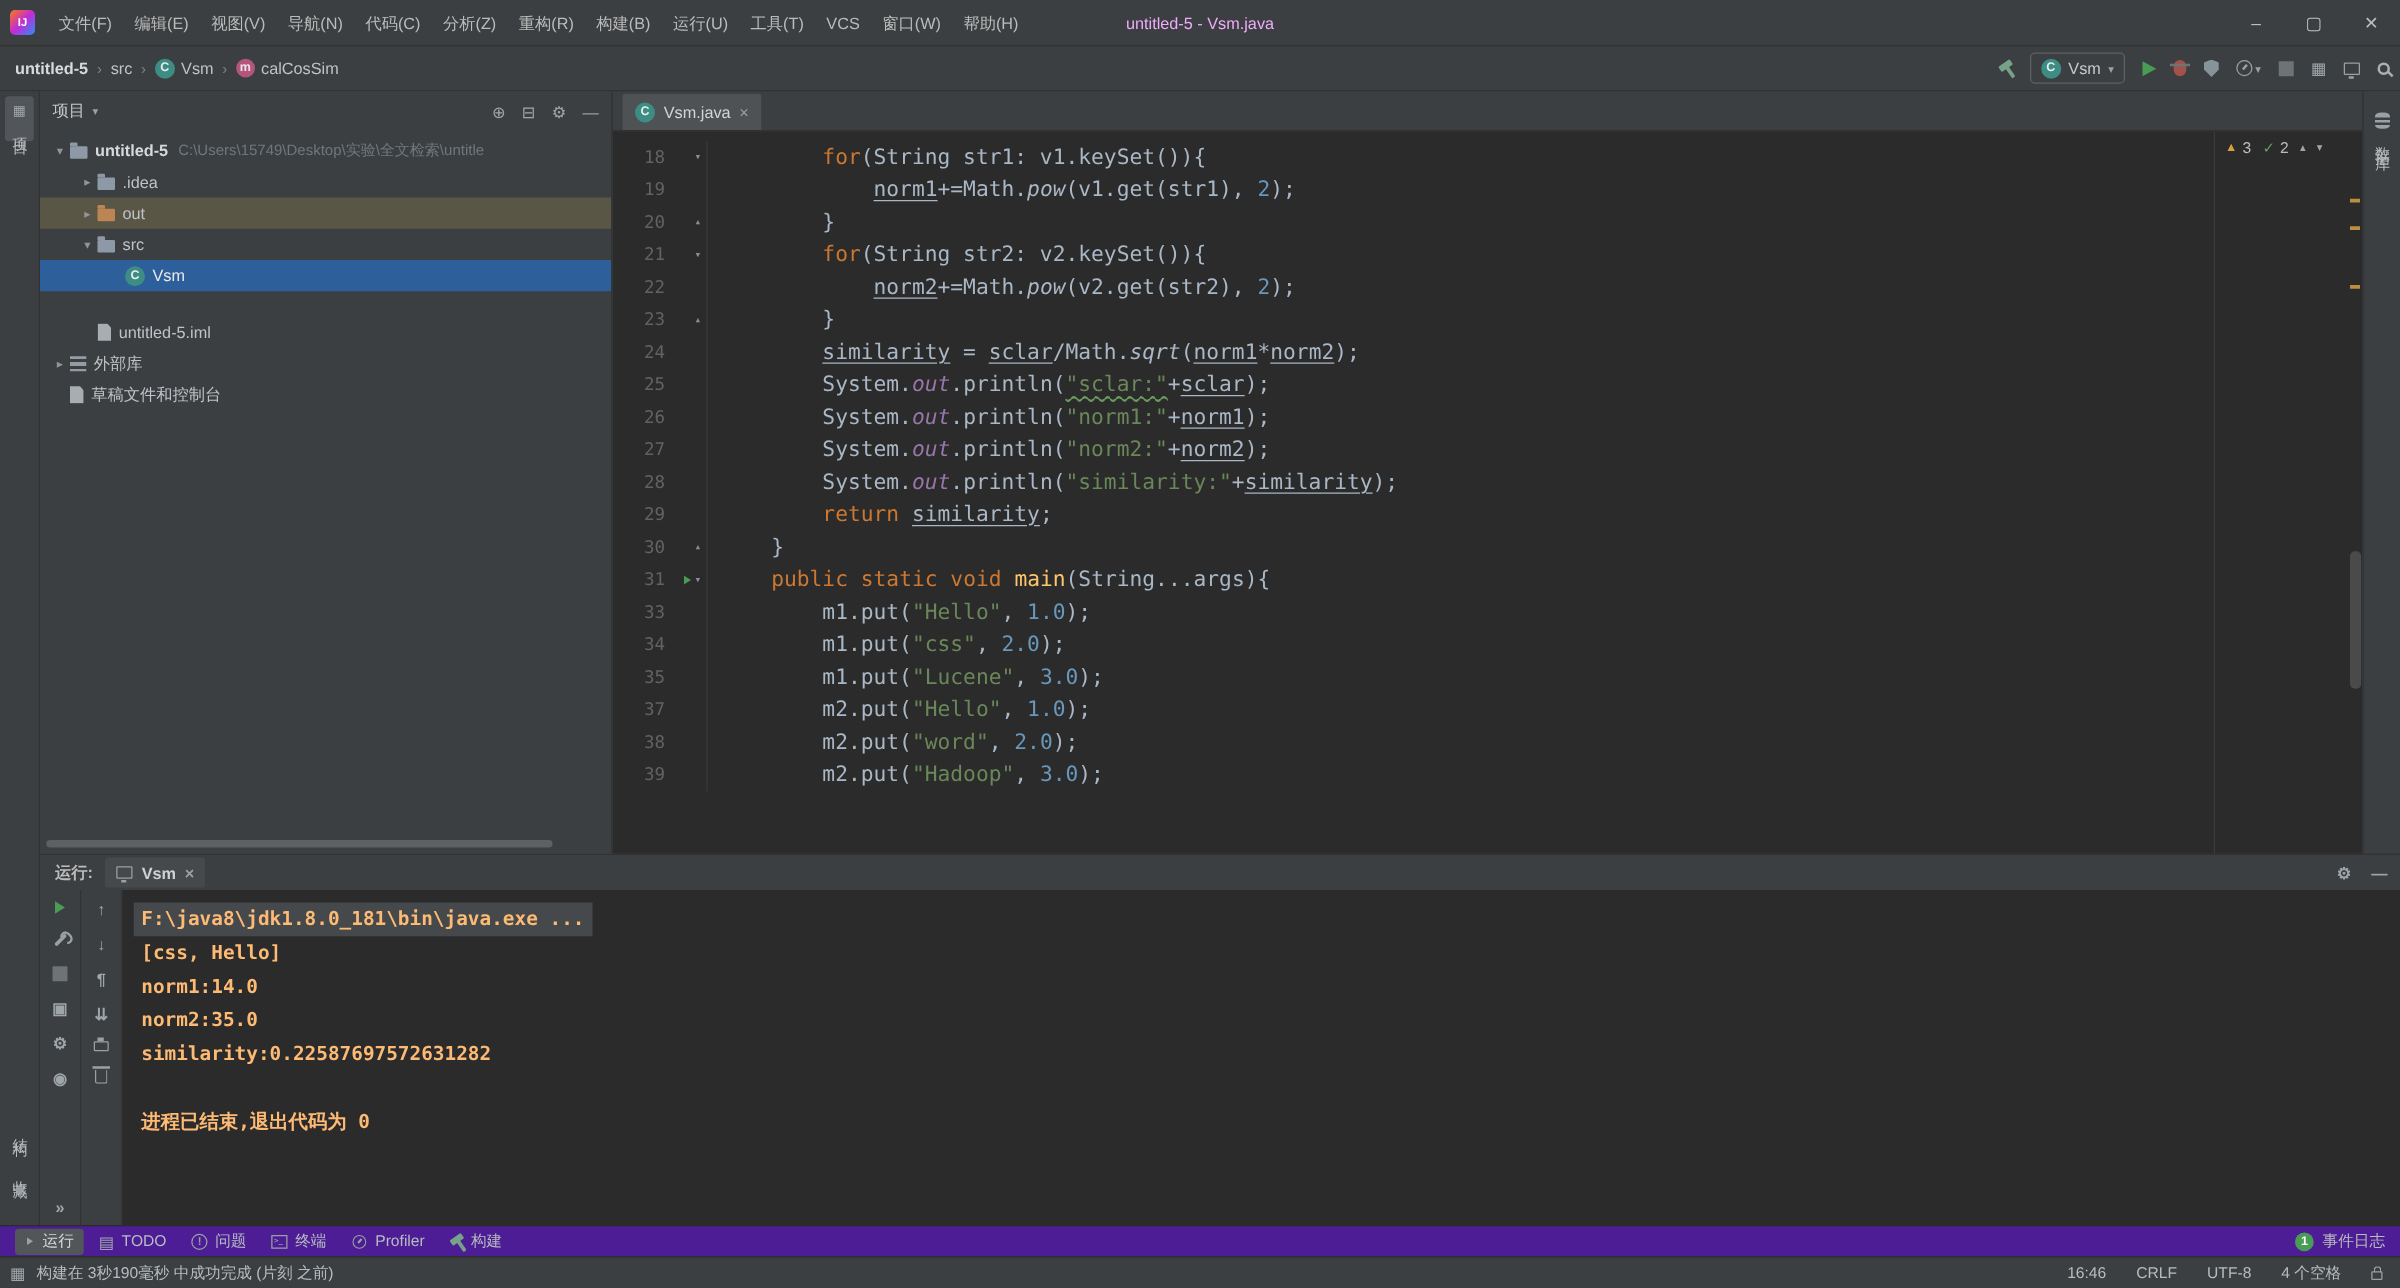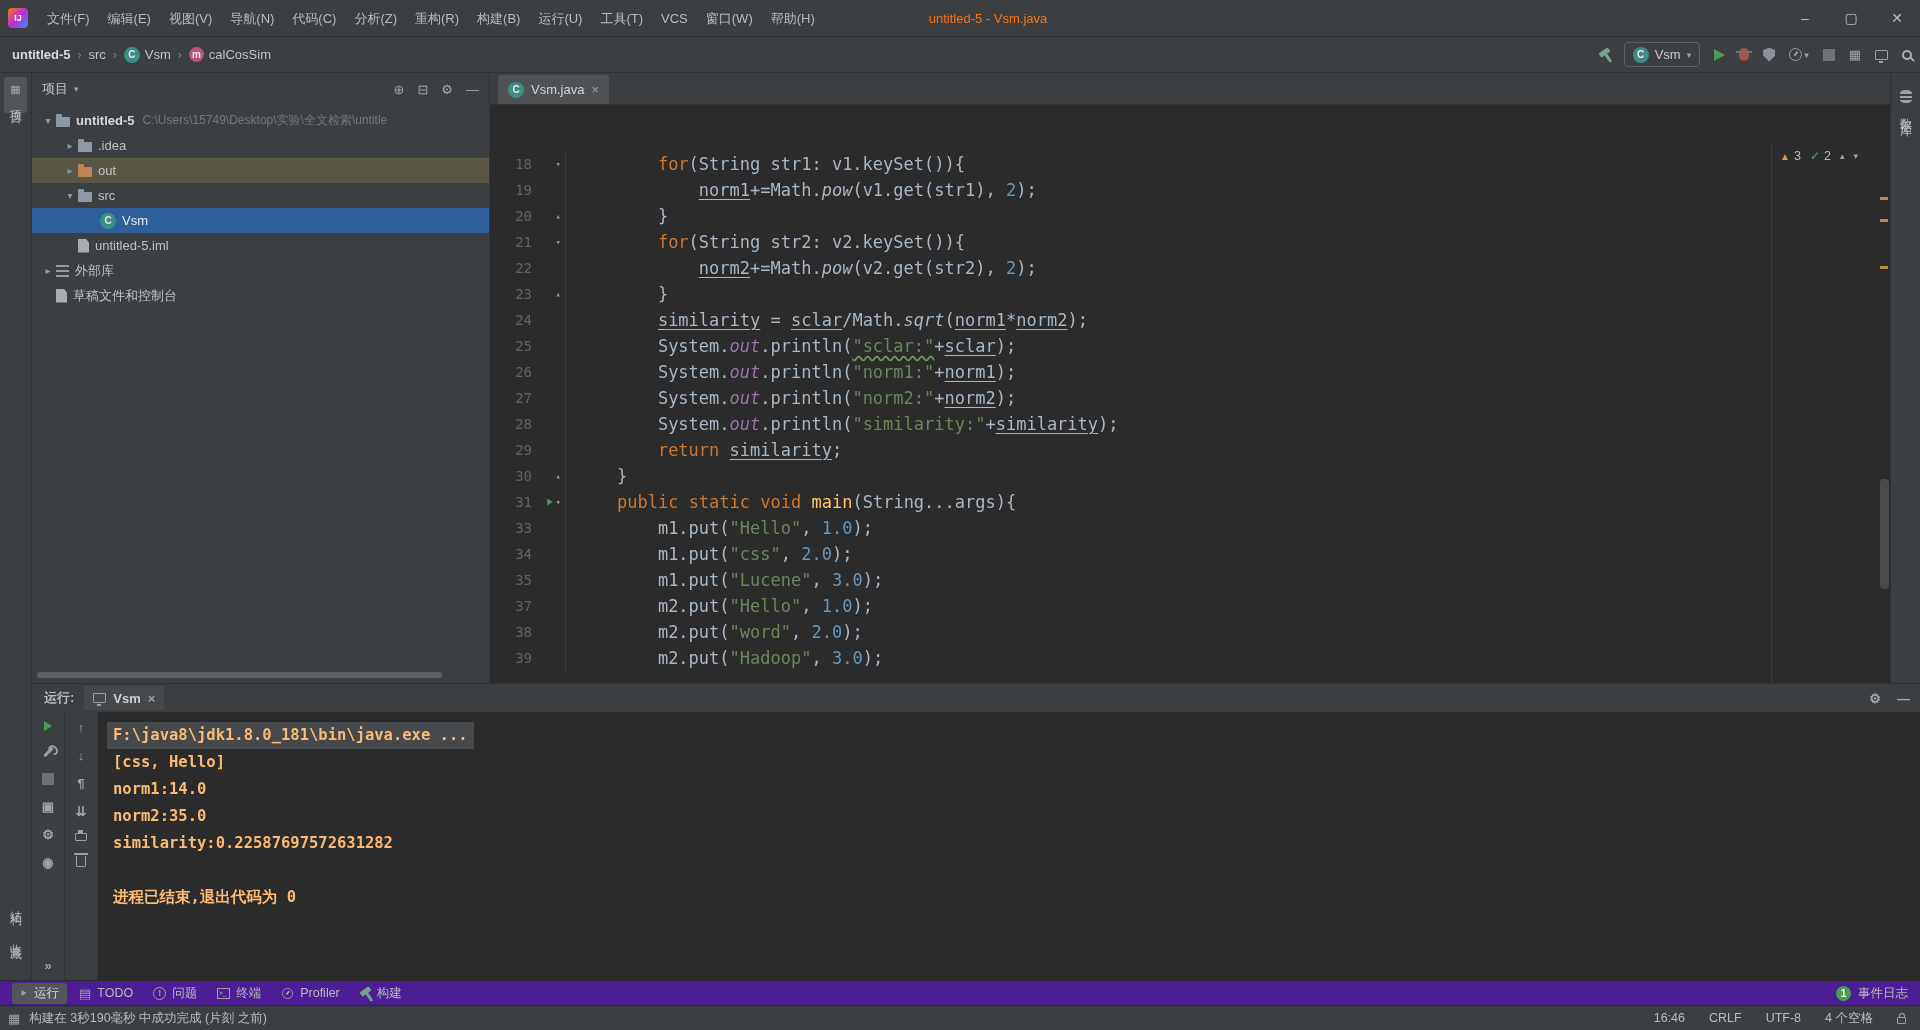--- a/index.html
+++ b/index.html
@@ -6,21 +6,21 @@
   html,body { width:1920px; height:1030px; overflow:hidden; background:#3c3f41;
     font-family:"Liberation Sans", sans-serif; color:#bbbbbb; }
   .row { display:flex; align-items:center; }
 
   
   #title-bar { height:37px; background:#3c3f41; border-bottom:1px solid #323232; display:flex; align-items:center; position:relative; }
   #logo { width:20px; height:20px; margin:0 10px 0 8px; border-radius:4px;
     background:linear-gradient(135deg,#f97a12 0%,#c12bd8 50%,#2a8ff7 100%);
     color:#fff; font:bold 9px/20px "Liberation Sans",sans-serif; text-align:center; }
   .menu-item { padding:0 9px; font-size:13px; color:#bbbbbb; height:37px; line-height:37px; cursor:default; }
-  #window-title { position:absolute; left:50%; transform:translateX(-50%); font-size:13px; color:#f97316;margin-left:28px; }
+  #window-title { position:absolute; left:50%; transform:translateX(-50%); font-size:13px; color:#f0abfc; }
   #win-controls { margin-left:auto; display:flex; height:37px; }
   .win-btn { width:46px; text-align:center; line-height:37px; font-size:14px; color:#bdbdbd; }
 
   
   #nav-bar { height:36px; background:#3c3f41; border-bottom:1px solid #323232; display:flex; align-items:center; padding:0 8px 0 12px; }
   .crumb { font-size:13px; color:#bfc3c7; display:flex; align-items:center; gap:5px; }
   .crumb.bold { font-weight:bold; color:#d8dbde; }
   .crumb-sep { color:#7d8387; margin:0 7px; font-size:12px; }
   #nav-right { margin-left:auto; display:flex; align-items:center; gap:14px; }
   #run-config { display:flex; align-items:center; gap:6px; border:1px solid #5e6163; border-radius:4px; height:25px; padding:0 8px; font-size:13px; color:#c7cacd; }
@@ -84,21 +84,21 @@
   .tree-row { height:25px; display:flex; align-items:center; white-space:nowrap; color:#bfc3c7; }
   .tree-row.selected { background:#2d5f9a; color:#e8eaec; }
   .tree-row.highlight { background:rgba(170,148,85,0.28); }
   .tree-chevron { width:16px; text-align:center; color:#8f959a; font-size:10px; flex:none; }
   .tree-label { margin-left:6px; }
   .tree-label.bold { font-weight:bold; color:#d6d9dc; }
   .tree-suffix { margin-left:8px; color:#70777c; font-size:12px; }
   #tree-hscroll { position:absolute; left:5px; bottom:5px; width:405px; height:6px; border-radius:3px; background:#5d6164; }
 
   
-  #editor-col { flex:1; display:flex; flex-direction:column; background:#2b2b2b; min-width:0;gap:38px; }
+  #editor-col { flex:1; display:flex; flex-direction:column; background:#2b2b2b; min-width:0; }
   #tab-bar { height:32px; background:#3c3f41; border-bottom:1px solid #323232; display:flex; align-items:flex-end; }
   .ed-tab { height:29px; margin-left:8px; background:#4e5254; display:flex; align-items:center; gap:7px; padding:0 10px; font-size:13px; color:#d3d6d9; border-radius:2px 2px 0 0; }
   .tab-close { color:#9aa0a4; font-size:13px; }
   #editor-body { position:relative; flex:1; overflow:hidden; font-family:"DejaVu Sans Mono",monospace; font-size:17px; }
   #code-lines { padding-top:8px; }
   .code-line { height:26px; display:flex; align-items:center; }
   .ln { width:46px; text-align:right; color:#606366; font-size:14px; flex:none; padding-right:4px; }
   .gutter-cell { width:30px; flex:none; display:flex; align-items:center; justify-content:flex-end; gap:2px; padding-right:4px; border-right:1px solid #383a3c; height:100%; }
   .fold-mark { color:#8a8f93; font-size:9px; }
   .code-text { white-space:pre; padding-left:10px; color:#a9b7c6; }
@@ -248,21 +248,21 @@
             <div class="tree-row" style="padding-left: 30px;">
               <span class="tree-chevron">▾</span>
               <span class="i-folder"></span>
               <span class="tree-label">src</span>
             </div>
             <div class="tree-row selected" style="padding-left: 52px;">
               <span class="tree-chevron"></span>
               <span class="i-class"></span>
               <span class="tree-label">Vsm</span>
             </div>
-            <div class="tree-row" style="padding-left: 30px;">
+            <div class="tree-row" style="padding-left: 30px; margin-top: 20px;">
               <span class="tree-chevron"></span>
               <span class="i-file"></span>
               <span class="tree-label">untitled-5.iml</span>
             </div>
             <div class="tree-row" style="padding-left: 8px;">
               <span class="tree-chevron">▸</span>
               <span class="i-lib"></span>
               <span class="tree-label">外部库</span>
             </div>
             <div class="tree-row" style="padding-left: 8px;">

